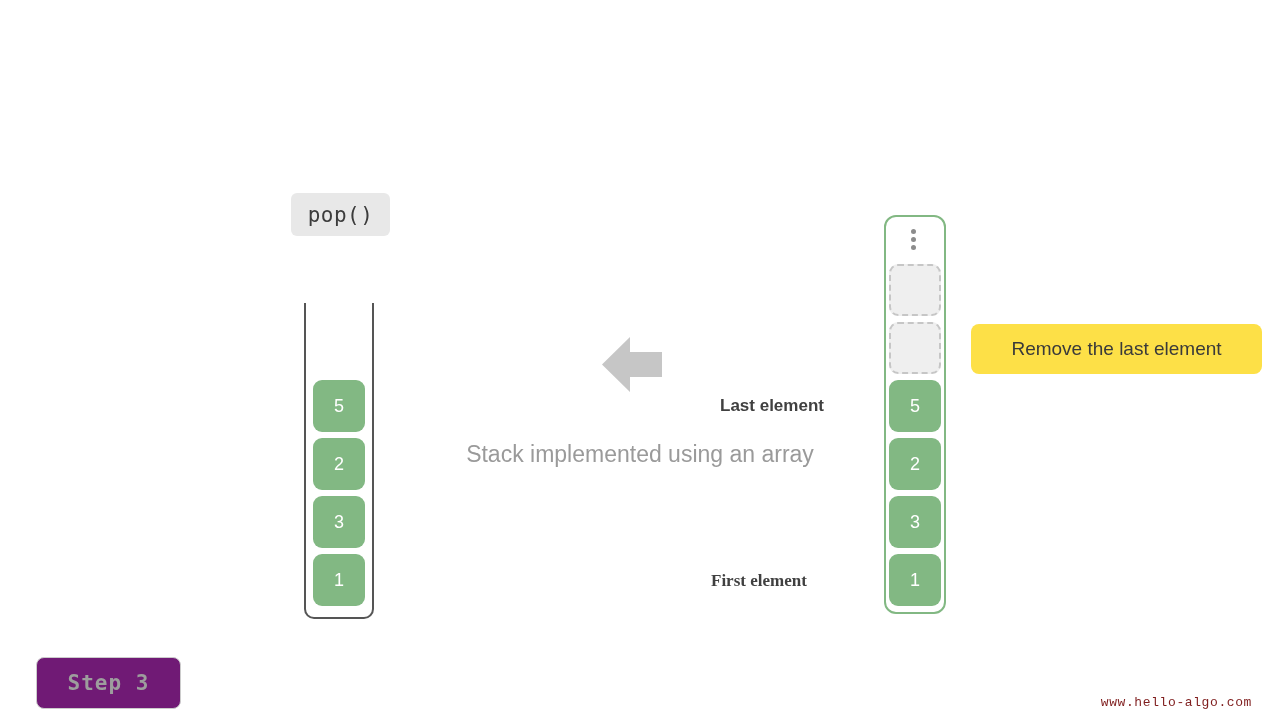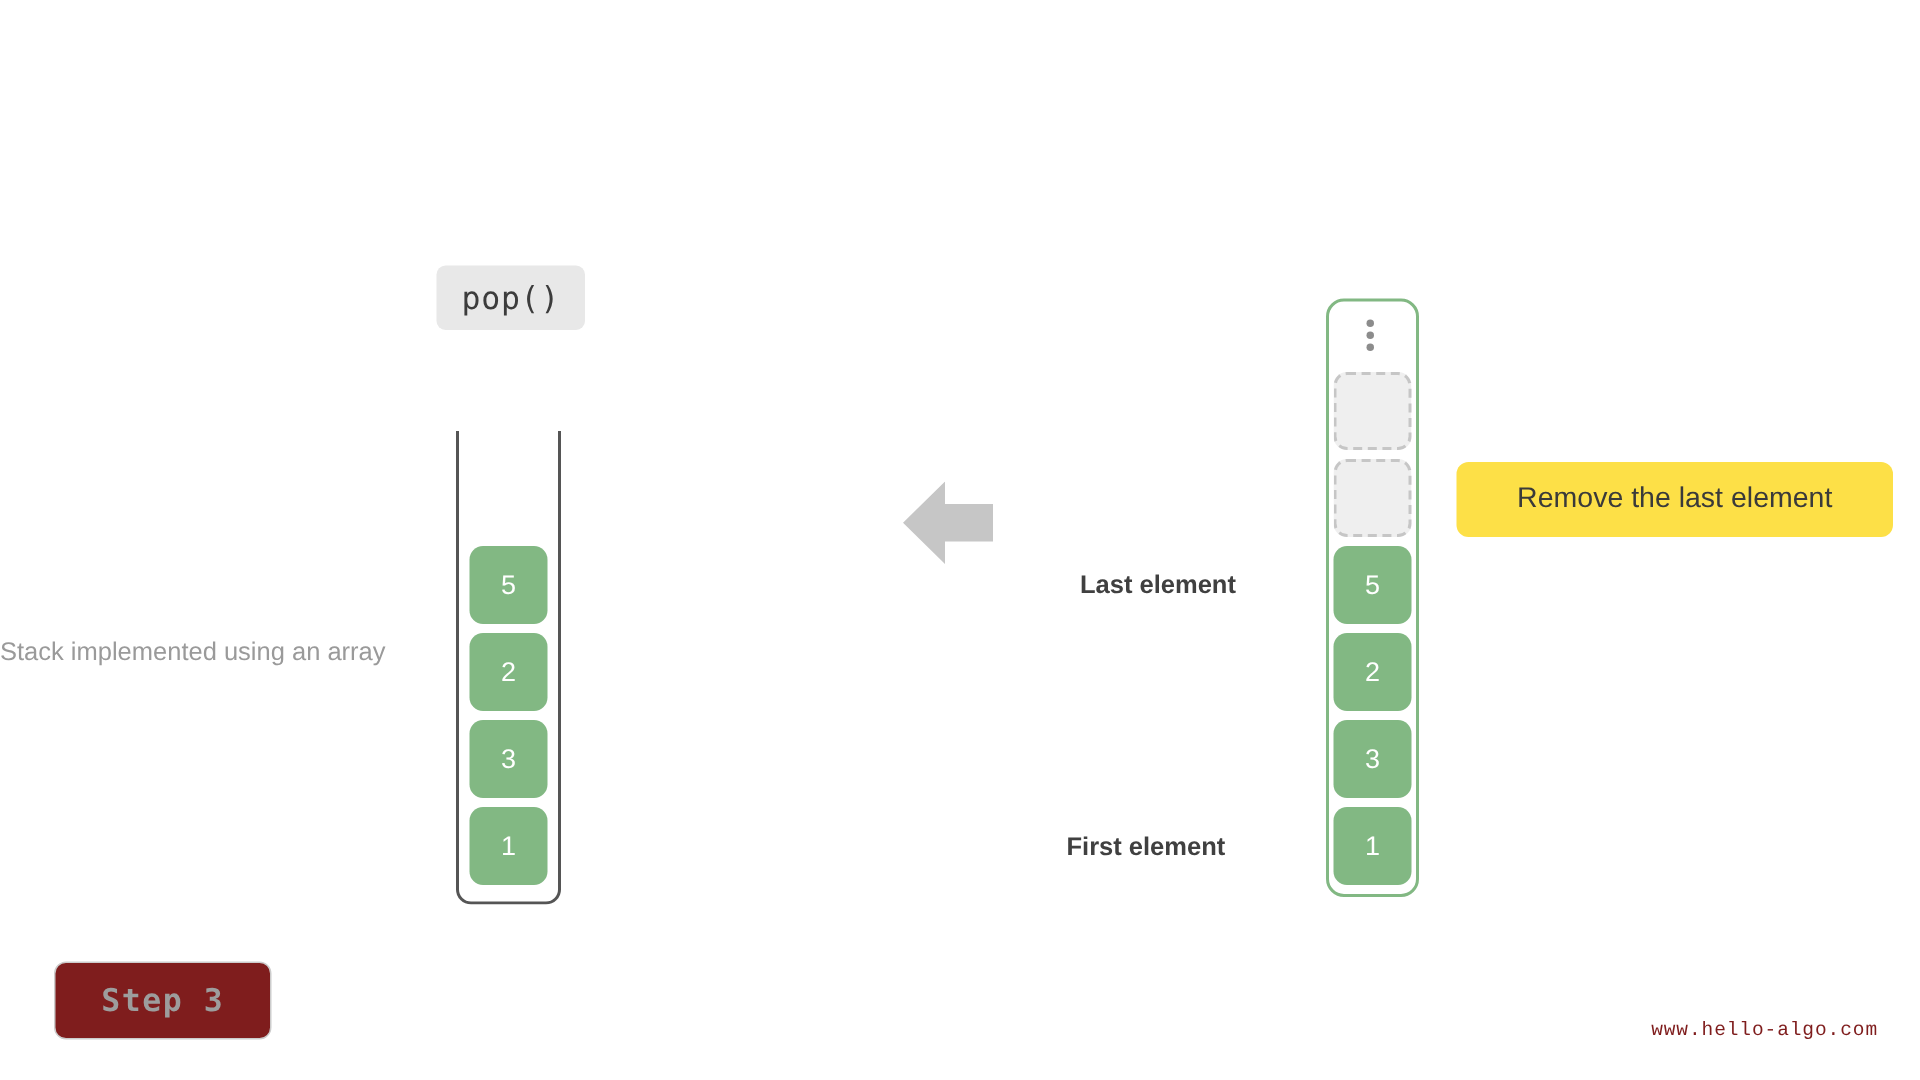--- a/index.html
+++ b/index.html
@@ -9,21 +9,21 @@
   body {
     width: 1280px;
     height: 720px;
     background: #ffffff;
     font-family: "Liberation Sans", sans-serif;
     overflow: hidden;
     position: relative;
   }
   .stage {
     position: absolute;
-    left: 0; top: 0;
+    left: 0; top: 16px;
     width: 1280px;
     height: 556px;
   }
 
   
   .op-label {
     position: absolute;
     left: 291px;
     top: 177px;
     width: 99px;
@@ -84,38 +84,39 @@
     width: 60px;
     height: 55px;
   }
 
   
   .caption {
     position: absolute;
     left: 0px;
     top: 425px;
     width: 1280px;
-    font-size: 17px;
+    text-align: center;
+    font-size: 23px;
     color: #9a9a9a;
   }
   .caption-inner {
     display: inline-block;
     transform: translateX(0px);
   }
 
   
   .annot {
     position: absolute;
     font-size: 17px;
     font-weight: bold;
     color: #404040;
     white-space: nowrap;
   }
   .annot-last { left: 720px; top: 380px; }
-  .annot-first { left: 711px; top: 555px; }
+  .annot-first { left: 711px; top: 555px; font-family: Liberation Serif, serif; }
 
   
   .array-box {
     position: absolute;
     left: 884px;
     top: 199px;
     width: 62px;
     height: 399px;
     box-sizing: border-box;
     border: 2px solid #82b883;
@@ -171,21 +172,21 @@
   }
 
   
   .step-badge {
     position: absolute;
     left: 36px;
     top: 641px;
     width: 145px;
     height: 52px;
     box-sizing: border-box;
-    background: #7f1d1d;
+    background: #701a75;
     border: 1px solid #cccccc;
     border-radius: 8px;
     display: flex;
     align-items: center;
     justify-content: center;
     font-family: "DejaVu Sans Mono", monospace;
     font-size: 21px;
     font-weight: bold;
     color: #9d9d9d;
     letter-spacing: 1px;

